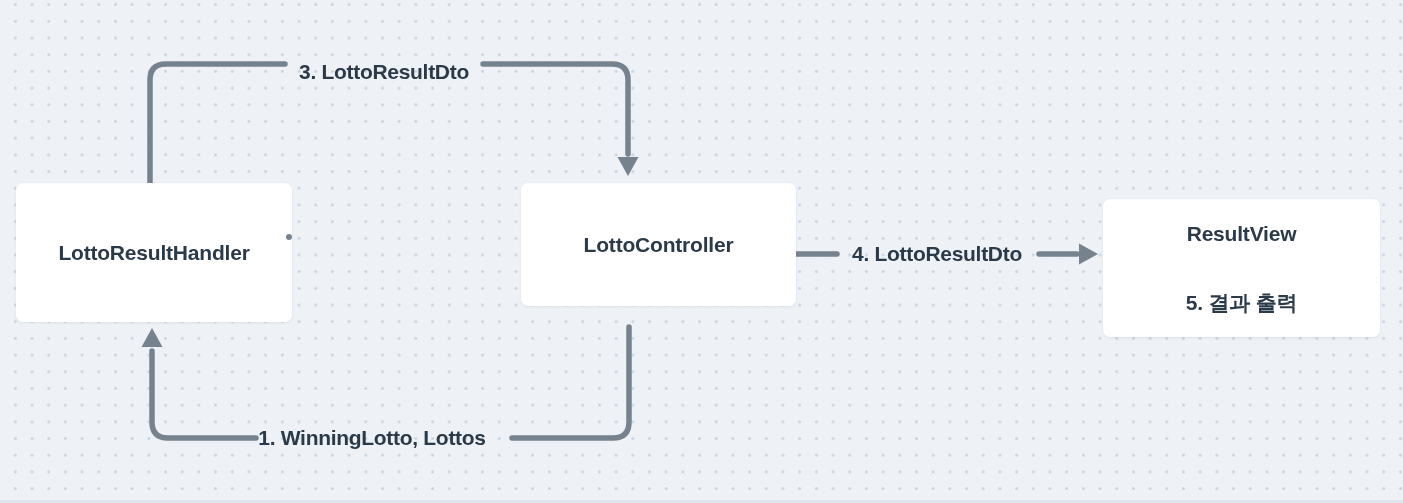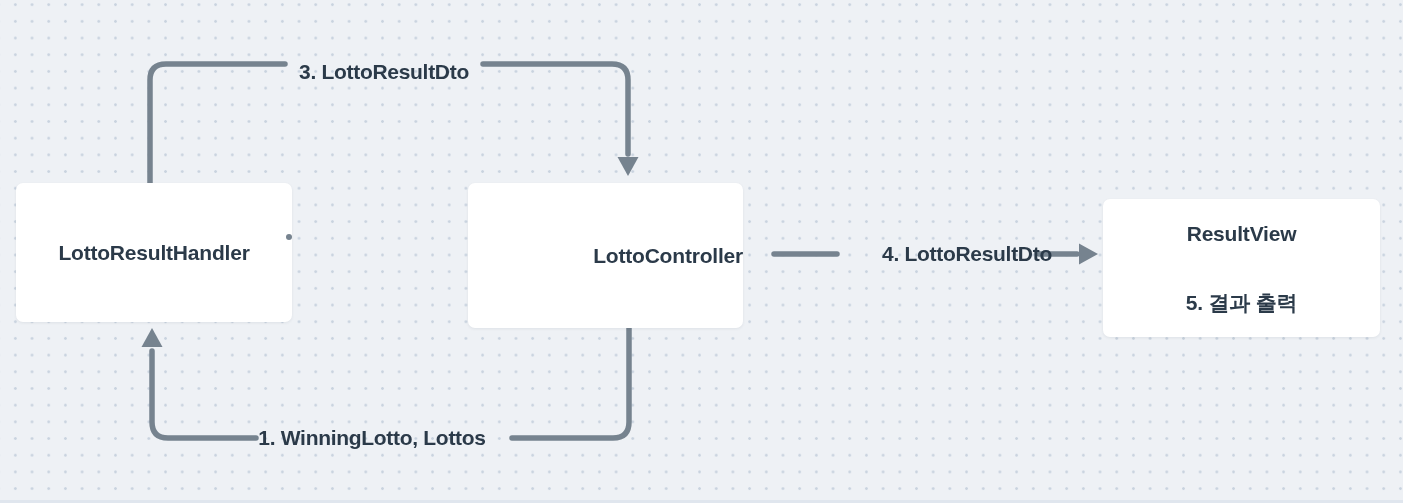--- a/index.html
+++ b/index.html
@@ -54,34 +54,34 @@
     justify-content: center;
   }
   .node-title, .node-subtitle {
     color: var(--text);
     font-size: 21px;
     font-weight: 600;
     letter-spacing: -0.2px;
     white-space: nowrap;
   }
   #node-lotto-result-handler { left: 16px;   top: 183px; width: 276px; height: 139px; }
-  #node-lotto-controller     { left: 468px;  top: 183px; width: 275px; height: 145px; align-items: flex-end; }
+  #node-lotto-controller     { left: 521px;  top: 183px; width: 275px; height: 123px; }
   #node-result-view          { left: 1103px; top: 199px; width: 277px; height: 138px; }
   .arrow-label {
     position: absolute;
     transform: translate(-50%, -50%);
     color: var(--text);
     font-size: 21px;
     font-weight: 600;
     letter-spacing: -0.3px;
     white-space: nowrap;
   }
   #arrow-label-3 { left: 384px; top: 72px; }
   #arrow-label-1 { left: 372px; top: 438px; }
-  #arrow-label-4 { left: 937px; top: 254px; margin-left: 30px; }
+  #arrow-label-4 { left: 937px; top: 254px; }
   .connector-dot {
     position: absolute;
     left: 286px; top: 234px;
     width: 6px; height: 6px;
     border-radius: 50%;
     background: var(--arrow);
   }
   .bottom-edge {
     position: absolute;
     left: 0; bottom: 0;

